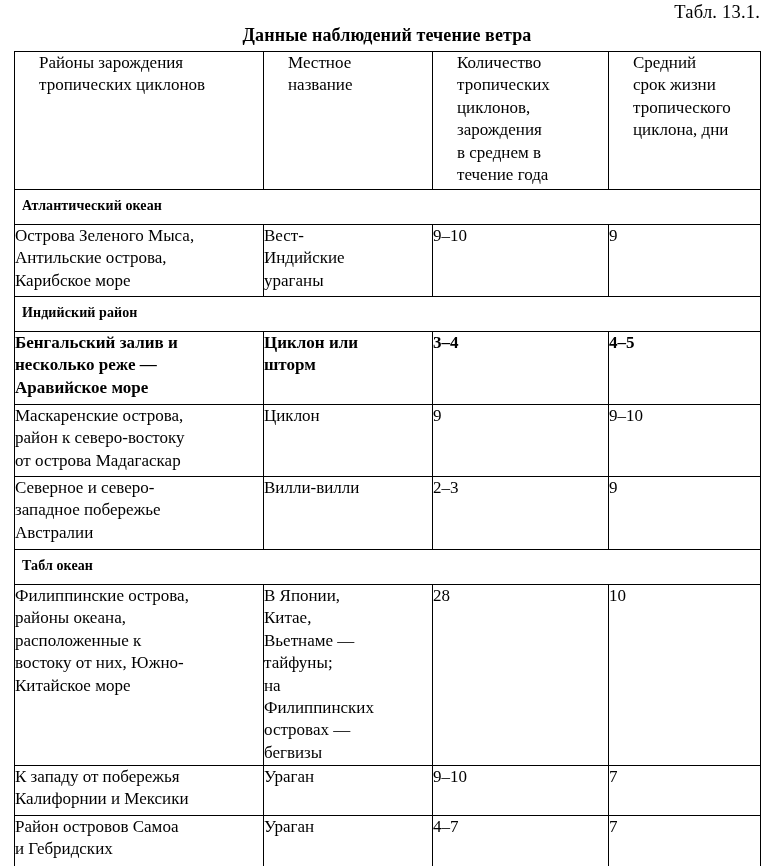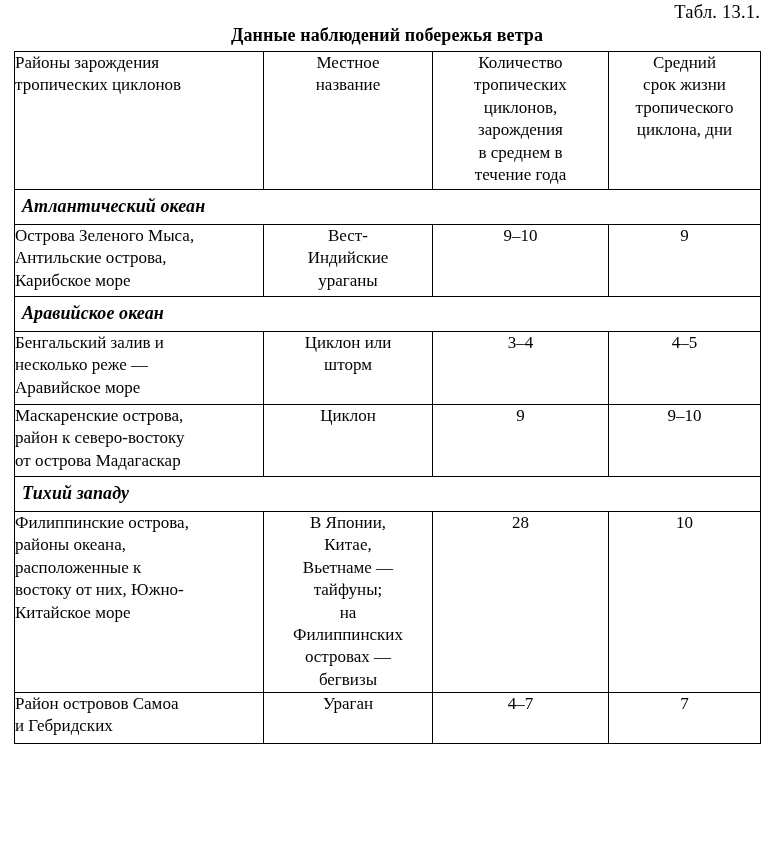--- a/index.html
+++ b/index.html
@@ -71,57 +71,55 @@
   .col-name     { width: 169px; }
   .col-count    { width: 176px; }
   .col-lifespan { width: 152px; }
 
   
   .cell-left {
     text-align: left;
     padding: 3px 6px 3px 7px;
   }
   .cell-center {
-    text-align: center;
     padding: 3px 4px 3px 4px;
   }
 
   
-  tr.header-row td { height: 137px; }
+  tr.header-row td { height: 137px; padding-left: 24px; }
 
   
   tr.section-row td {
     font-weight: bold;
-    font-size: 18px;
+    font-size: 14px;
     letter-spacing: 0.1px;
     padding: 4px 6px 5px 7px;
     height: 25px;
     vertical-align: middle;
-    font-style: italic;
   }
 
   
   tr.r-atlantic td   { height: 71px; font-family: Liberation Serif, serif; }
-  tr.r-bengal td     { height: 72px; }
+  tr.r-bengal td     { height: 72px; font-weight: bold; }
   tr.r-mascarene td  { height: 71px; }
   tr.r-australia td  { height: 72px; }
   tr.r-philippines td{ height: 180px; margin-top: 48px; }
   tr.r-california td { height: 49px; }
   tr.r-samoa td      { height: 50px; margin-top: 28px; }
 
   .nowrap-lines { white-space: pre-line; }
 </style>
 </head>
 <body>
 
 <div class="page">
 
   <div class="table-number">Табл. 13.1.</div>
 
-  <div class="table-title">Данные наблюдений побережья ветра</div>
+  <div class="table-title">Данные наблюдений течение ветра</div>
 
   <table class="data-table">
     <colgroup>
       <col class="col-region">
       <col class="col-name">
       <col class="col-count">
       <col class="col-lifespan">
     </colgroup>
     <tbody>
 
@@ -150,60 +148,75 @@
 Антильские острова,
 Карибское море</td>
         <td class="cell-center nowrap-lines">Вест-
 Индийские
 ураганы</td>
         <td class="cell-center nowrap-lines">9–10</td>
         <td class="cell-center nowrap-lines">9</td>
       </tr>
 
       <tr class="section-row">
-        <td colspan="4">Аравийское океан</td>
+        <td colspan="4">Индийский район</td>
       </tr>
       <tr class="r-bengal">
         <td class="cell-left nowrap-lines">Бенгальский залив и
 несколько реже —
 Аравийское море</td>
         <td class="cell-center nowrap-lines">Циклон или
 шторм</td>
         <td class="cell-center nowrap-lines">3–4</td>
         <td class="cell-center nowrap-lines">4–5</td>
       </tr>
       <tr class="r-mascarene">
         <td class="cell-left nowrap-lines">Маскаренские острова,
 район к северо-востоку
 от острова Мадагаскар</td>
         <td class="cell-center nowrap-lines">Циклон</td>
         <td class="cell-center nowrap-lines">9</td>
         <td class="cell-center nowrap-lines">9–10</td>
       </tr>
+      <tr class="r-australia">
+        <td class="cell-left nowrap-lines">Северное и северо-
+западное побережье
+Австралии</td>
+        <td class="cell-center nowrap-lines">Вилли-вилли</td>
+        <td class="cell-center nowrap-lines">2–3</td>
+        <td class="cell-center nowrap-lines">9</td>
+      </tr>
 
       <tr class="section-row">
-        <td colspan="4">Тихий западу</td>
+        <td colspan="4">Табл океан</td>
       </tr>
       <tr class="r-philippines">
         <td class="cell-left nowrap-lines">Филиппинские острова,
 районы океана,
 расположенные к
 востоку от них, Южно-
 Китайское море</td>
         <td class="cell-center nowrap-lines">В Японии,
 Китае,
 Вьетнаме —
 тайфуны;
 на
 Филиппинских
 островах —
 бегвизы</td>
         <td class="cell-center nowrap-lines">28</td>
         <td class="cell-center nowrap-lines">10</td>
       </tr>
+      <tr class="r-california">
+        <td class="cell-left nowrap-lines">К западу от побережья
+Калифорнии и Мексики</td>
+        <td class="cell-center nowrap-lines">Ураган</td>
+        <td class="cell-center nowrap-lines">9–10</td>
+        <td class="cell-center nowrap-lines">7</td>
+      </tr>
       <tr class="r-samoa">
         <td class="cell-left nowrap-lines">Район островов Самоа
 и Гебридских</td>
         <td class="cell-center nowrap-lines">Ураган</td>
         <td class="cell-center nowrap-lines">4–7</td>
         <td class="cell-center nowrap-lines">7</td>
       </tr>
 
     </tbody>
   </table>

